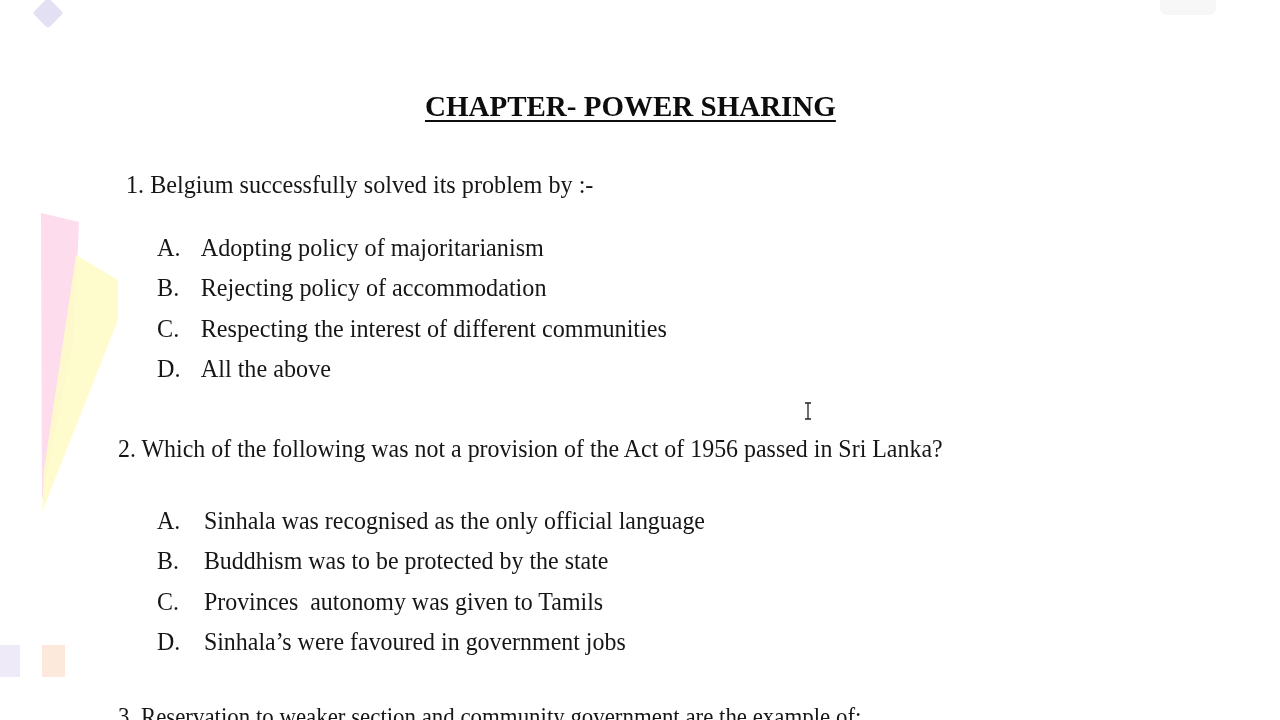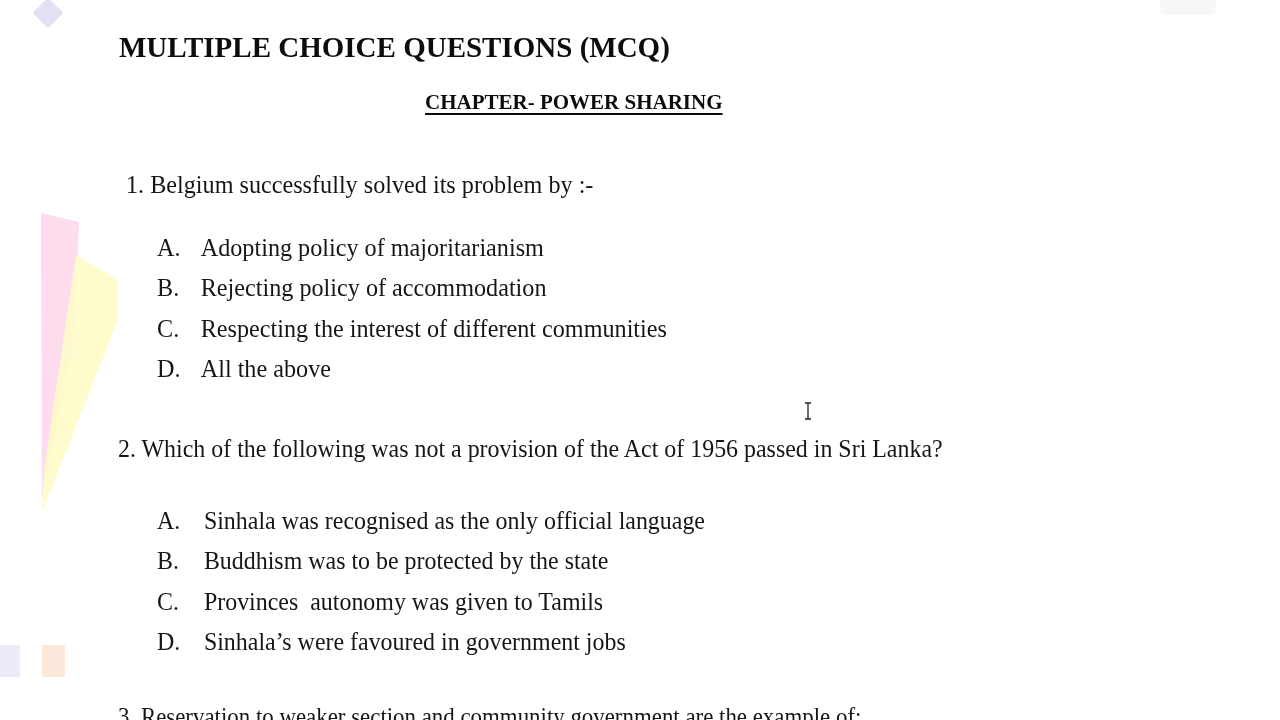--- a/index.html
+++ b/index.html
@@ -59,21 +59,21 @@
       left: 119px; top: 31px;
       font-size: 29px;
       font-weight: bold;
       letter-spacing: 0px;
       white-space: nowrap;
       color: #0d0d0d;
     }
     .chapter {
       position: absolute;
       left: 425px; top: 90px;
-      font-size: 21px;
+      font-size: 29px;
       font-weight: bold;
       text-decoration: underline;
       text-underline-offset: 4px;
       text-decoration-thickness: 2px;
       white-space: nowrap;
       color: #0d0d0d;
     }
     .question {
       position: absolute;
       font-size: 26px;
@@ -122,21 +122,20 @@
 
   <div class="deco-diamond"></div>
   <svg class="deco-wedge" viewBox="0 0 130 520" xmlns="http://www.w3.org/2000/svg">
     <polygon points="41,213 79,222 74,340 42,500" fill="#fbd6ea" opacity="0.85"></polygon>
     <polygon points="76,255 118,280 118,320 42,512 44,470" fill="#fefcc8" opacity="0.9"></polygon>
   </svg>
   <div class="deco-square-lav"></div>
   <div class="deco-square-peach"></div>
   <div class="deco-top-right"></div>
 
-  <div class="title">MULTIPLE CHOICE QUESTIONS (MCQ)</div>
   <div class="chapter">CHAPTER- POWER SHARING</div>
 
   <div class="question q1">1. Belgium successfully solved its problem by :-</div>
   <ul class="options opts1">
     <li class="option">
       <span class="option-letter">A.</span>
       <span class="option-text">Adopting policy of majoritarianism</span>
     </li>
     <li class="option">
       <span class="option-letter">B.</span>

